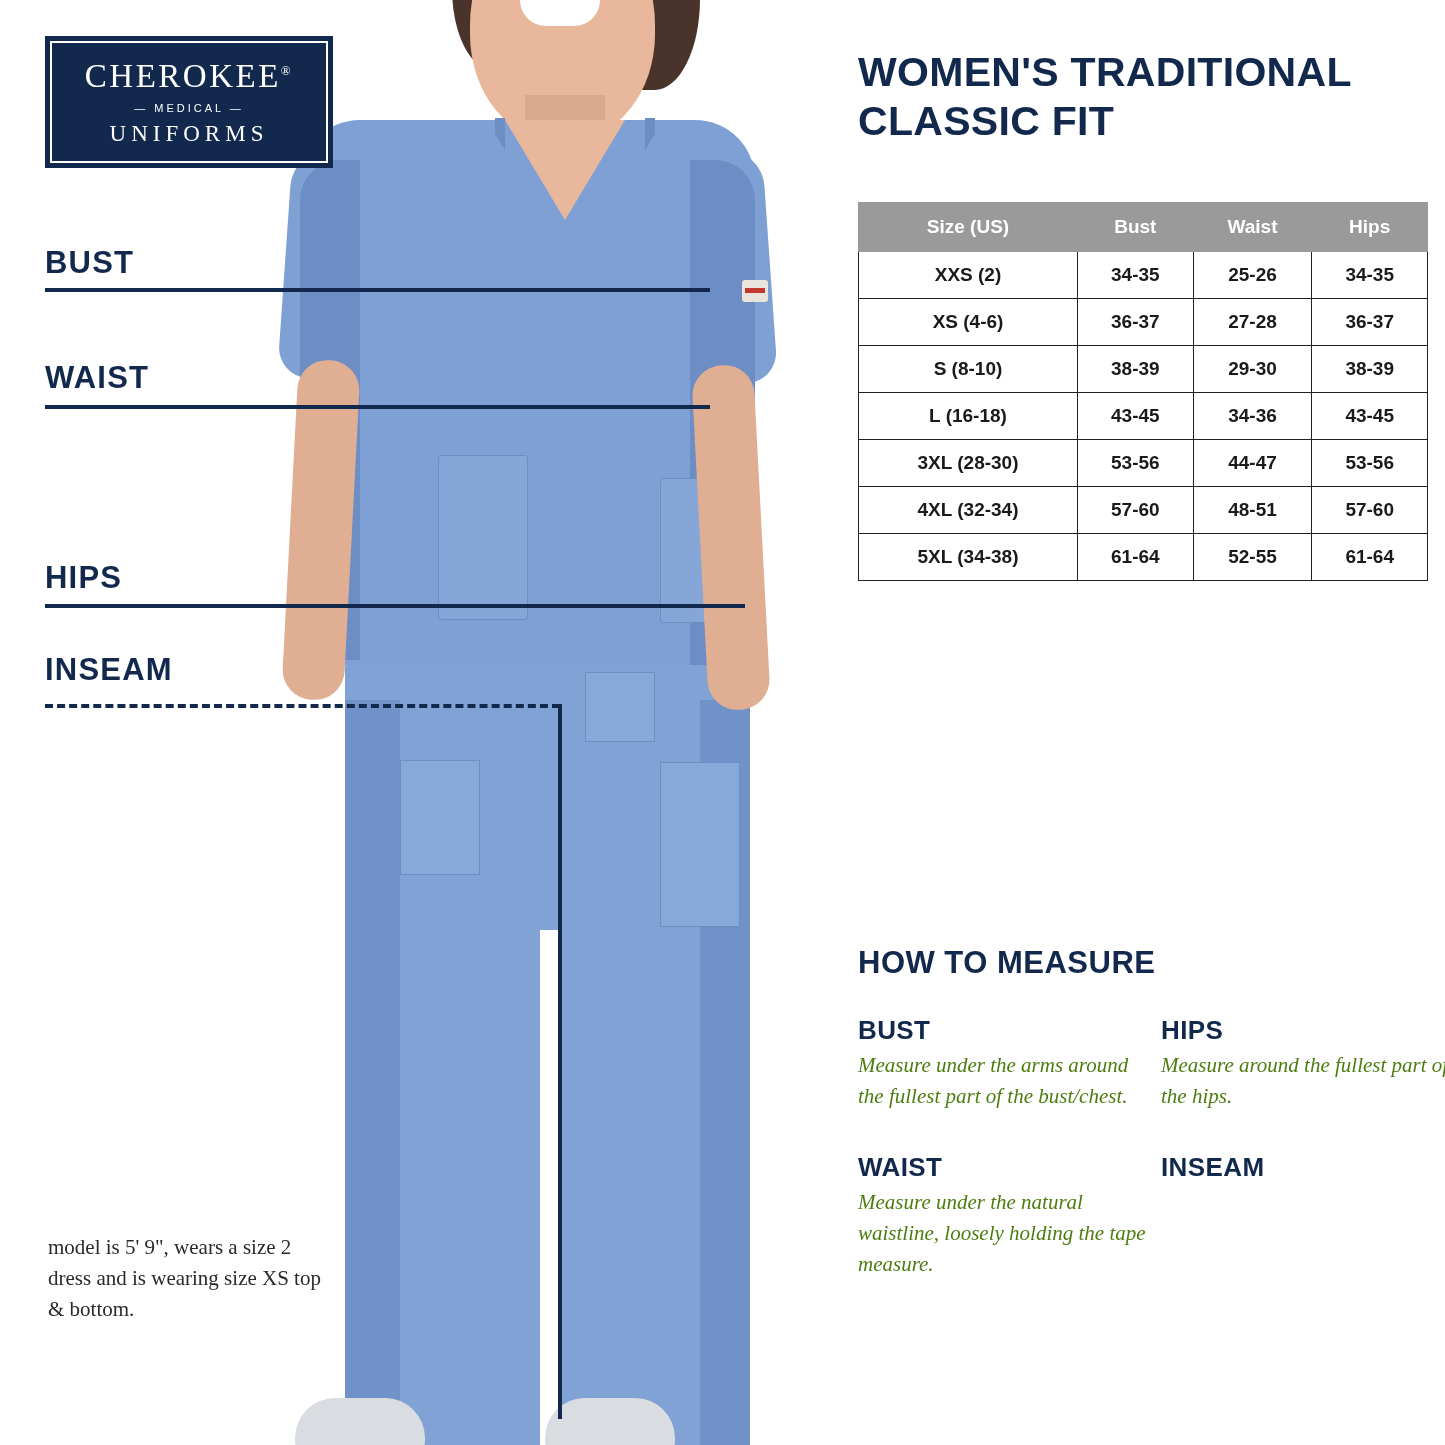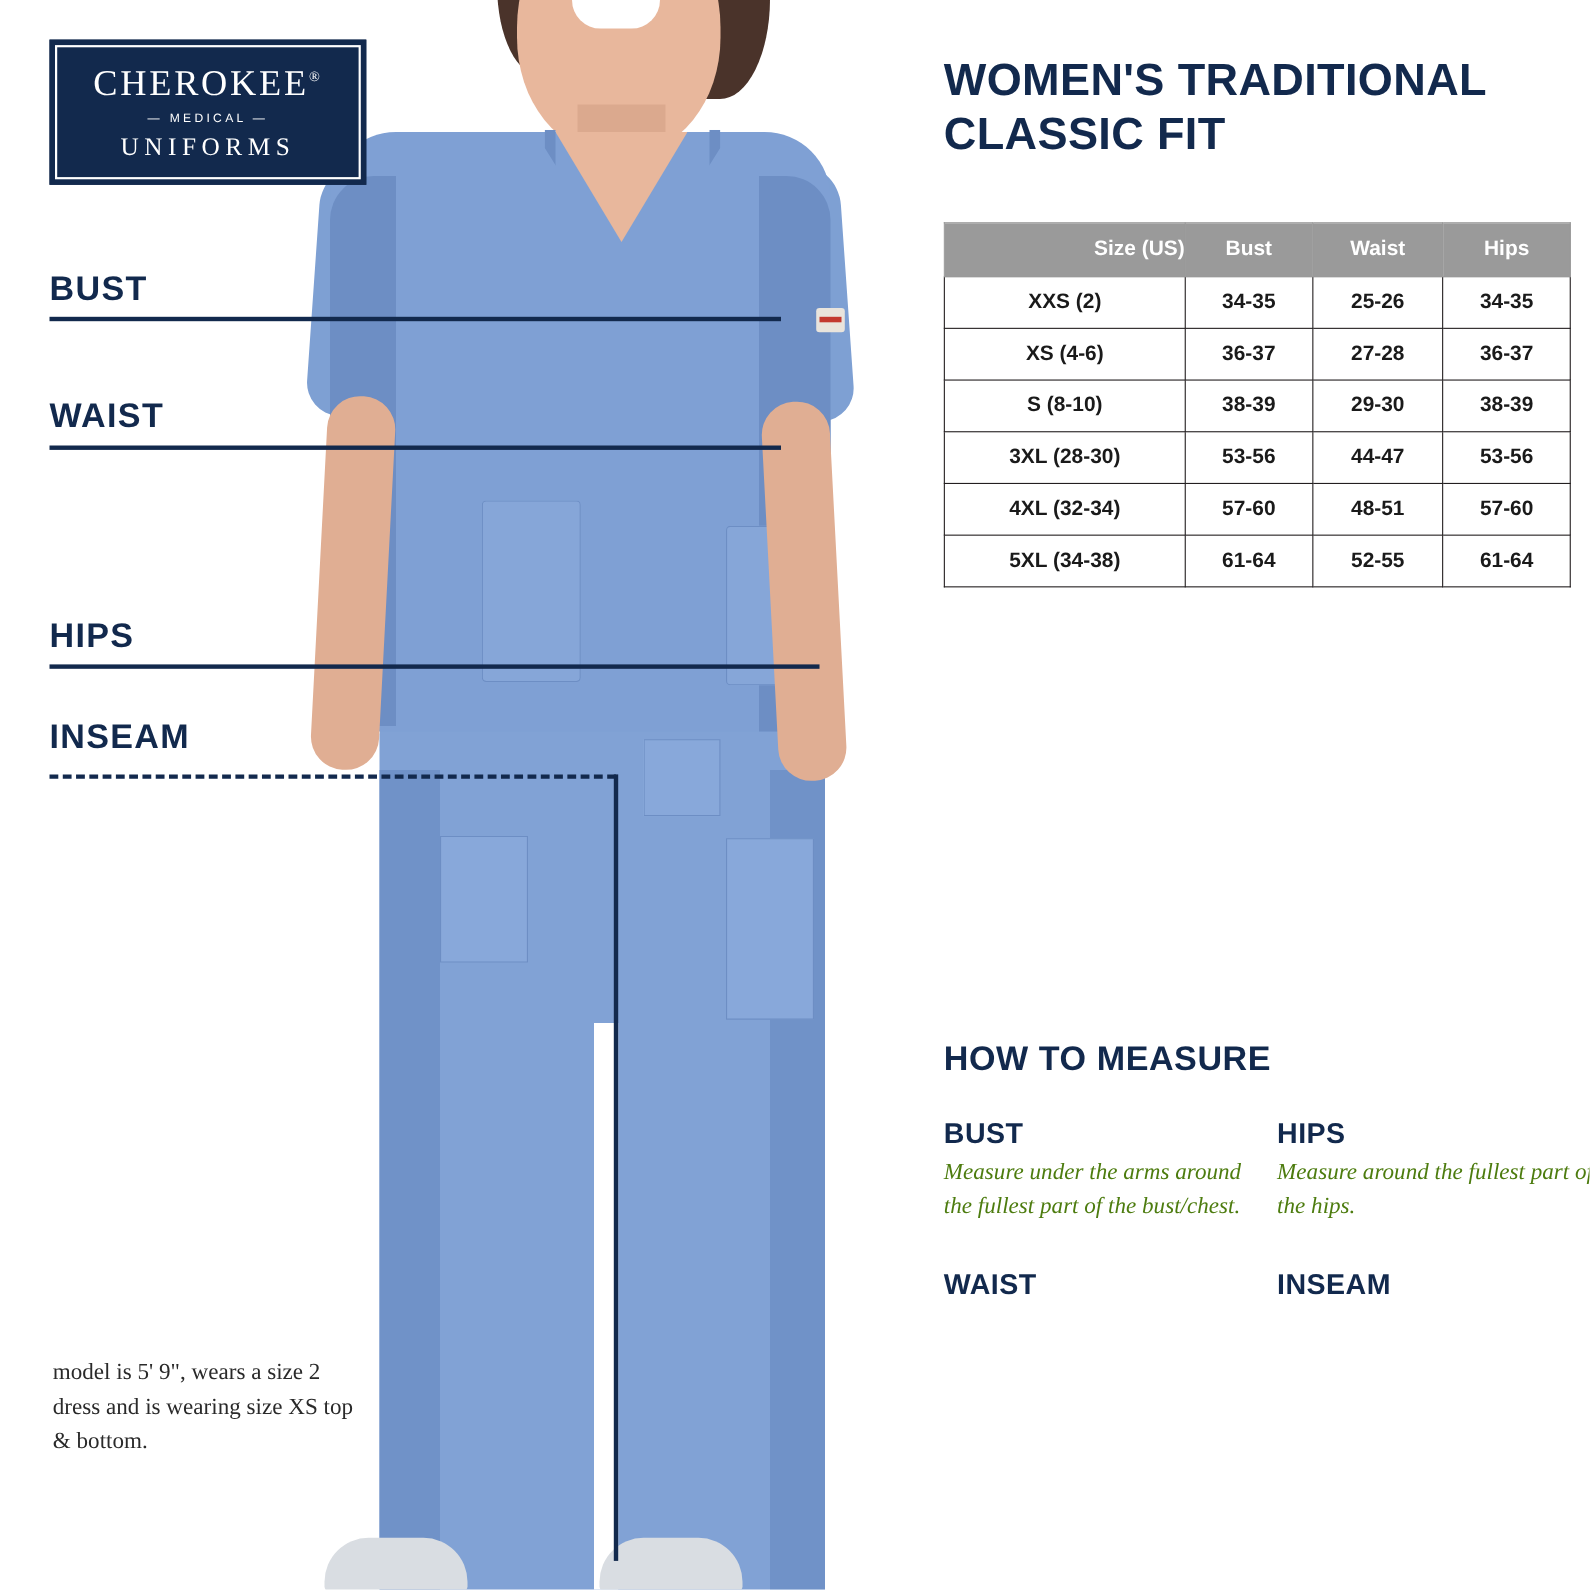--- a/index.html
+++ b/index.html
@@ -347,21 +347,20 @@
     padding: 12px 0;
     color: #1a1a1a;
     font-weight: bold;
     font-size: 19px;
   }
   table.size-table td.size-col {
     width: 218px;
   }
   table.size-table th.size-col {
     width: 218px;
-    text-align: right;
   }
 
   .how-title {
     position: absolute;
     left: 8px; top: 945px;
     color: #12294d;
     font-size: 31px;
     font-weight: bold;
     letter-spacing: 0.5px;
   }
@@ -480,20 +479,26 @@
           <td>27-28</td>
           <td>36-37</td>
         </tr>
         <tr>
           <td class="size-col">S (8-10)</td>
           <td>38-39</td>
           <td>29-30</td>
           <td>38-39</td>
         </tr>
         <tr>
+          <td class="size-col">L (16-18)</td>
+          <td>43-45</td>
+          <td>34-36</td>
+          <td>43-45</td>
+        </tr>
+        <tr>
           <td class="size-col">3XL (28-30)</td>
           <td>53-56</td>
           <td>44-47</td>
           <td>53-56</td>
         </tr>
         <tr>
           <td class="size-col">4XL (32-34)</td>
           <td>57-60</td>
           <td>48-51</td>
           <td>57-60</td>
@@ -513,20 +518,21 @@
       <div class="how-item">
         <h4>BUST</h4>
         <p>Measure under the arms around the fullest part of the bust/chest.</p>
       </div>
       <div class="how-item">
         <h4>HIPS</h4>
         <p>Measure around the fullest part of the hips.</p>
       </div>
       <div class="how-item">
         <h4>WAIST</h4>
+        <p>Measure under the natural waistline, loosely holding the tape measure.</p>
       </div>
       <div class="how-item">
         <h4>INSEAM</h4>
       </div>
     </div>
   </div>
 
 </div>
 
 </body></html>

